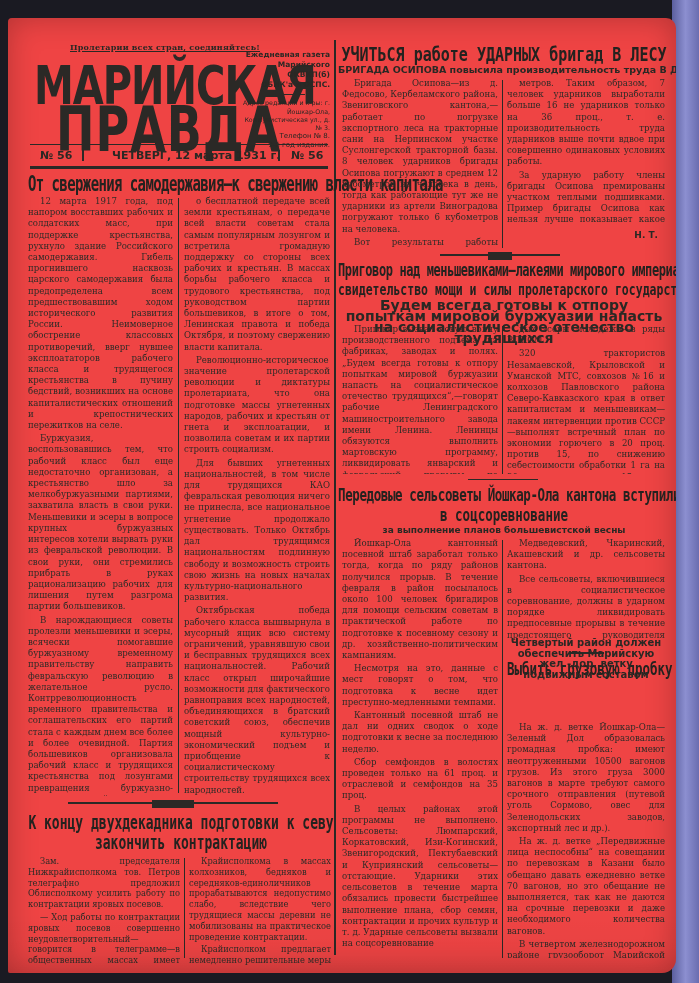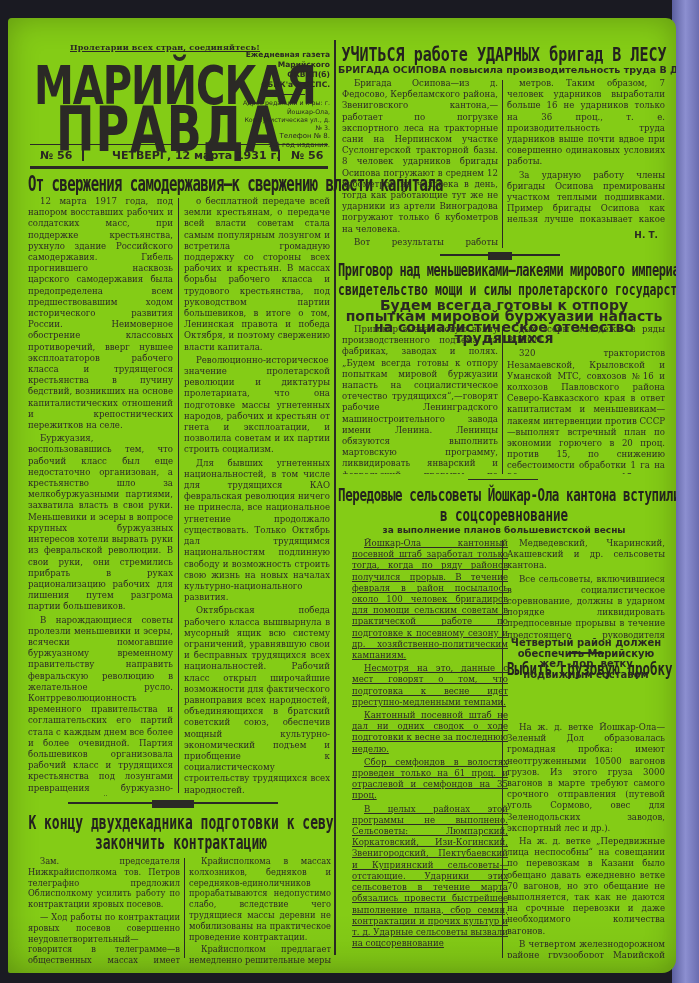--- a/index.html
+++ b/index.html
@@ -1,18 +1,18 @@
 <!DOCTYPE html>
 <html><head>
 <meta charset="utf-8">
 <style>
   html,body{margin:0;padding:0;}
   body{width:699px;height:983px;overflow:hidden;background:#1a1a22;position:relative;font-family:"DejaVu Serif",serif;}
   .rightbg{position:absolute;left:672px;top:0;width:27px;height:983px;background:linear-gradient(90deg,#5b5f9e,#8c8fd0 50%,#6a6db0);}
-  .page{position:absolute;left:8px;top:18px;width:668px;height:955px;background:#84cc16;border-radius:4px 10px 14px 2px;box-shadow:inset 0 0 30px rgba(0,0,0,.25);overflow:hidden;color:#2a2824;}
+  .page{position:absolute;left:8px;top:18px;width:668px;height:955px;background:#ef4444;border-radius:4px 10px 14px 2px;box-shadow:inset 0 0 30px rgba(0,0,0,.25);overflow:hidden;color:#2a2824;}
   .blk{position:absolute;}
   .motto{font-size:8px;font-weight:bold;text-decoration:underline;letter-spacing:.2px;white-space:nowrap;}
   .mast{font-family:"DejaVu Sans",sans-serif;font-weight:900;color:#2b2926;line-height:1;letter-spacing:-1px;transform:scaleY(1.35);transform-origin:top left;}
   .info{font-family:"DejaVu Sans",sans-serif;font-size:7px;text-align:right;line-height:1.3;}
   .info b{font-size:7.5px;}
   .hr{position:absolute;height:2px;background:#2b2926;}
   .vr{position:absolute;width:1.5px;background:#2b2926;}
   .dateline{font-family:"DejaVu Sans",sans-serif;font-weight:bold;font-size:11px;white-space:nowrap;}
   .head{font-family:"DejaVu Sans Mono",monospace;font-weight:bold;color:#24221f;text-align:center;white-space:nowrap;transform-origin:center top;}
   .sub{font-family:"DejaVu Sans",sans-serif;font-weight:bold;text-align:center;white-space:nowrap;}
@@ -107,21 +107,21 @@
   <div class="blk col" style="left:499px;top:306px;width:158px;height:150px;">
     <p>дых эсеры молодежи—в ряды ВЛКСМ.</p>
     <p>320 трактористов Незамаевской, Крыловской и Уманской МТС, совхозов №16 и колхозов Павловского района Северо-Кавказского края в ответ капиталистам и меньшевикам—лакеям интервенции против СССР—выполнят встречный план по экономии горючего в 20 проц. против 15, по снижению себестоимости обработки 1 га на 30 процентов против 15 и по повышению производительности труда на 25 процентов против 20.</p>
 
   </div>
 
   <div class="hr" style="left:460px;top:461px;width:70px;height:1px;"></div>
   <div class="blk head" style="left:330px;top:466px;width:332px;font-size:12.5px;transform:scaleY(1.45);letter-spacing:-.4px;">Передовые сельсоветы Йошкар-Ола кантона вступили</div>
   <div class="blk head" style="left:330px;top:486px;width:332px;font-size:12.5px;transform:scaleY(1.45);">в соцсоревнование</div>
   <div class="blk sub" style="left:330px;top:507px;width:332px;font-size:9px;">за выполнение планов большевистской весны</div>
-  <div class="blk col" style="left:344px;top:520px;width:156px;height:420px;text-decoration:underline;">
+  <div class="blk col" style="left:334px;top:520px;width:156px;height:420px;">
     <p>Йошкар-Ола кантонный посевной штаб заработал только тогда, когда по ряду районов получился прорыв. В течение февраля в район посылалось около 100 человек бригадиров для помощи сельским советам в практической работе по подготовке к посевному сезону и др. хозяйственно-политическим кампаниям.</p>
     <p>Несмотря на это, данные с мест говорят о том, что подготовка к весне идет преступно-медленными темпами.</p>
     <p>Кантонный посевной штаб не дал ни одних сводок о ходе подготовки к весне за последнюю неделю.</p>
     <p>Сбор семфондов в волостях проведен только на 61 проц. и отраслевой и семфондов на 35 проц.</p>
     <p>В целых районах этой программы не выполнено. Сельсоветы: Люмпарский, Коркатовский, Изи-Когинский, Звенигородский, Пектубаевский и Куприянский сельсоветы—отстающие. Ударники этих сельсоветов в течение марта обязались провести быстрейшее выполнение плана, сбор семян, контрактации и прочих культур и т. д. Ударные сельсоветы вызвали на соцсоревнование</p>
   </div>
   <div class="vr" style="left:494px;top:522px;height:418px;width:1px;"></div>
   <div class="blk col" style="left:499px;top:520px;width:158px;height:106px;">
     <p>Медведевский, Чкаринский, Акашевский и др. сельсоветы кантона.</p>
     <p>Все сельсоветы, включившиеся в социалистическое соревнование, должны в ударном порядке ликвидировать предпосевные прорывы в течение предстоящего руководителя ударной подготовки к весне. Кантонный посевной штаб должен усилить руководство подготовкой ко второму большевистскому севу с тем, чтобы в весну вступить всей силой и обеспечить 100-процентную коллективизацию бедняцко-середняцких хозяйств.</p>

